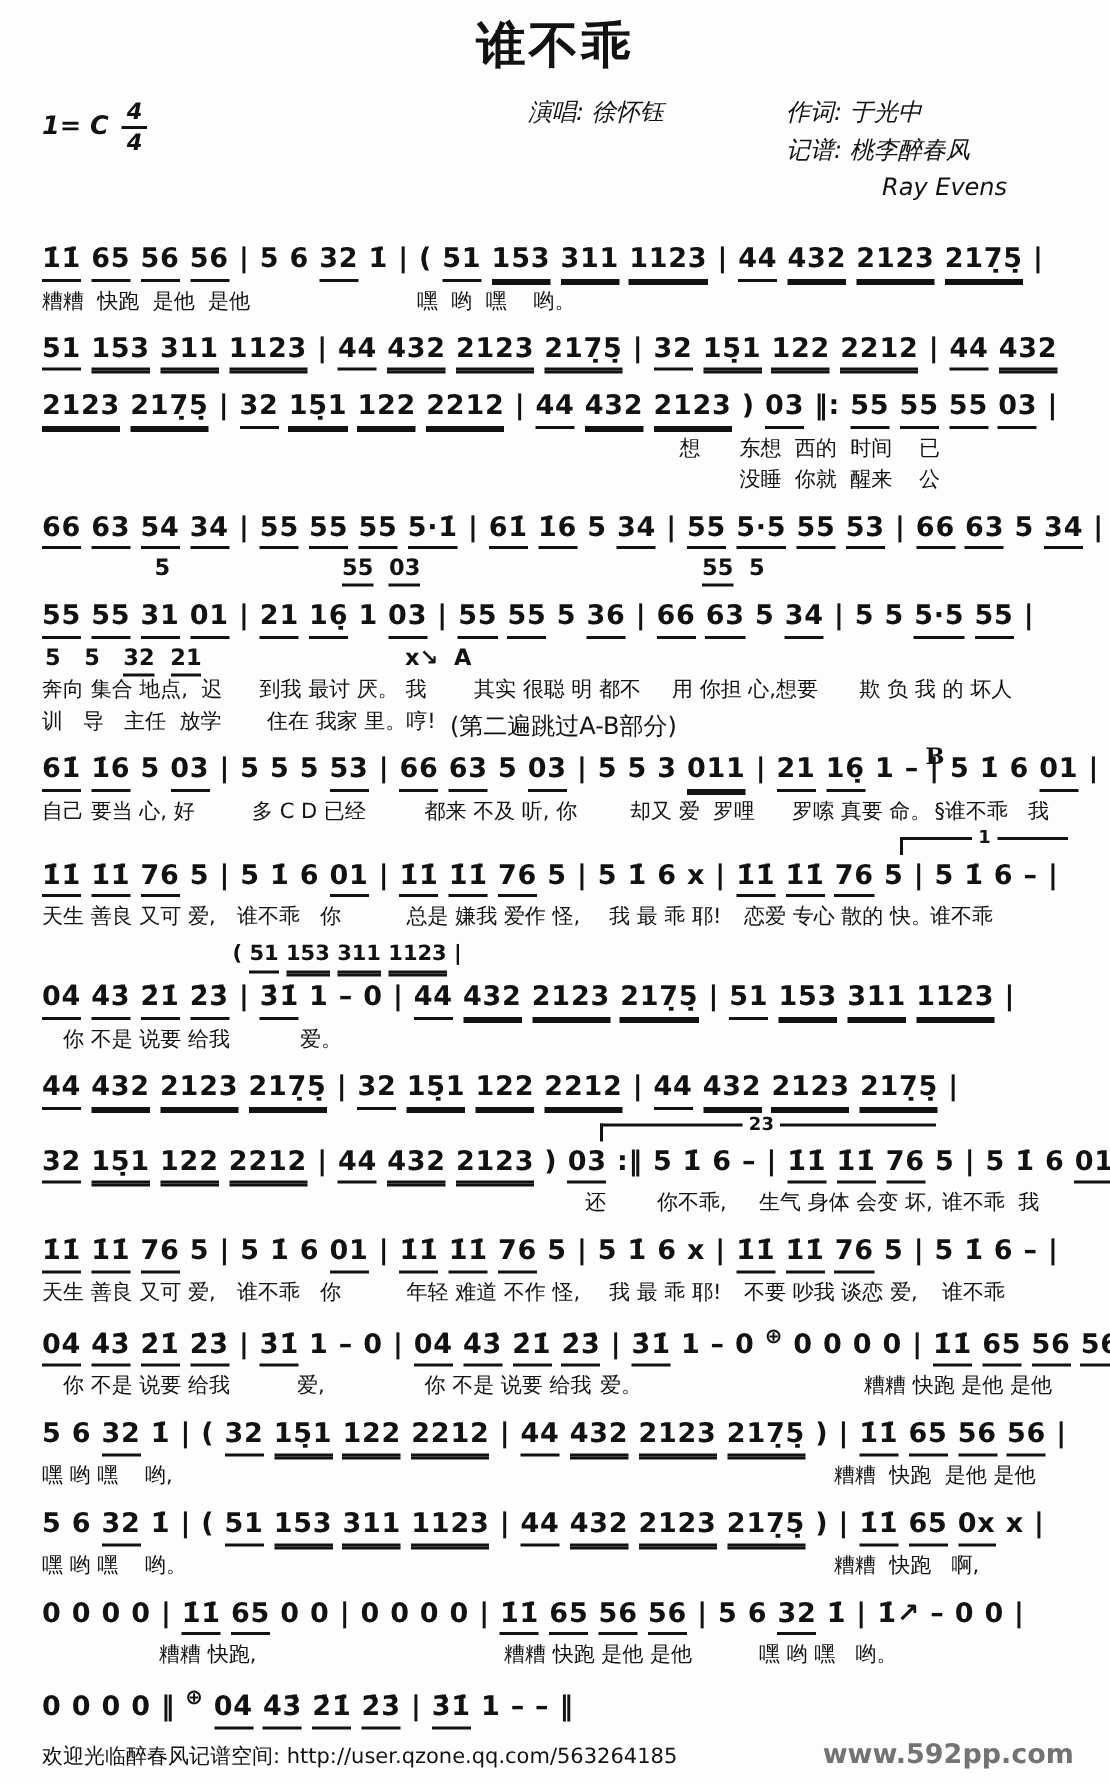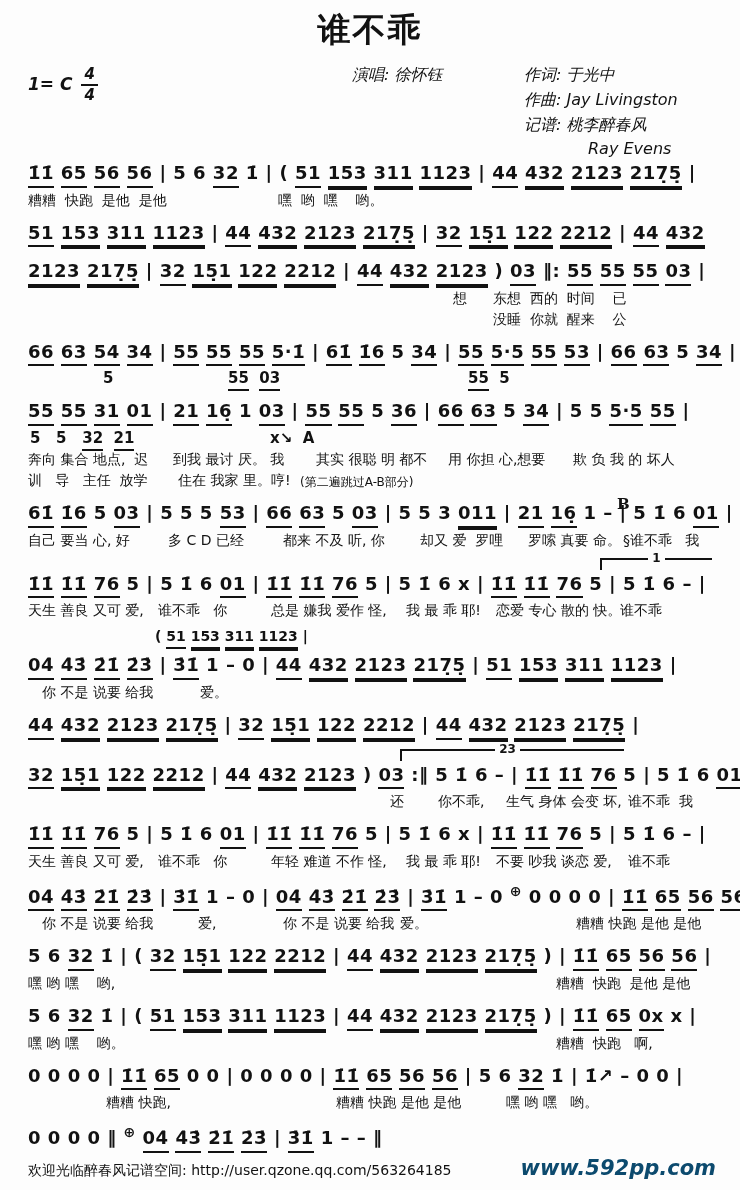--- a/index.html
+++ b/index.html
@@ -32,47 +32,46 @@
   .u2{border-bottom:2px solid #121212;position:relative;}
   .u2::after{content:"";position:absolute;left:0;right:0;bottom:-4px;
              border-bottom:2px solid #121212;}
   .coda{vertical-align:7px;font-size:14px;}
   .pickup{position:relative;font-size:14px;font-weight:bold;white-space:pre;
           line-height:1.3;}
   .midrow{position:relative;height:21px;font-size:15px;font-weight:bold;}
   .midrow .seg{position:absolute;top:0;white-space:pre;}
   .lyr{position:relative;height:21px;font-size:14px;}
   .lyr .seg{position:absolute;top:1px;white-space:pre;}
-  .lyr .seg.small{font-size:12px;top:3px;}
+  .lyr .seg.small{font-size:16px;top:3px;}
   .volta{position:absolute;top:1px;height:10px;border-top:2px solid #121212;
          border-left:2px solid #121212;}
   .volta .lb{position:absolute;top:-9px;left:42%;background:#fdfdfd;
              padding:0 4px;font-size:12px;font-weight:bold;line-height:1.2;}
   .letter{position:absolute;top:-2px;font-size:15px;font-weight:bold;
           font-family:"DejaVu Serif",serif;}
 
   
   .footer{position:absolute;left:28px;right:24px;bottom:10px;display:flex;
           justify-content:space-between;align-items:flex-end;}
   .site-note{font-size:14px;white-space:pre;}
-  .watermark{font-size:21px;font-weight:bold;font-style:italic;color:#0c4a6e;
+  .watermark{font-size:18px;font-weight:bold;color:#737373;
              font-family:"DejaVu Sans",sans-serif;}
 </style>
 </head>
 <body>
 
 <div class="page">
 
   <h1 class="title">谁不乖</h1>
 
   <div class="meta">
     <div class="keysig"><span>1= C</span><span class="ts"><span class="top">4</span><span class="bot">4</span></span></div>
     <div class="credits">
       <div class="row"><span class="singer">演唱: 徐怀钰</span><span>作词: 于光中</span></div>
-      <div class="row"><span class="singer"></span><span>作曲: Jay Livingston</span></div>
       <div class="row"><span class="singer"></span><span>记谱: 桃李醉春风</span></div>
       <div class="row"><span class="singer"></span><span class="composer2">Ray Evens</span></div>
     </div>
   </div>
 
   <div id="score">
       <div class="system">
         <div class="n-row"><span class="tk u1">1̇1̇</span> <span class="tk u1">65</span> <span class="tk u1">56</span> <span class="tk u1">56</span> <span class="tk">|</span> <span class="tk">5</span> <span class="tk">6</span> <span class="tk u1">32</span> <span class="tk">1̇</span> <span class="tk">|</span> <span class="tk">(</span> <span class="tk u1">51</span> <span class="tk u2">153</span> <span class="tk u2">311</span> <span class="tk u2">1123</span> <span class="tk">|</span> <span class="tk u1">44</span> <span class="tk u2">432</span> <span class="tk u2">2123</span> <span class="tk u2">217̣5̣</span> <span class="tk">|</span></div>
         <div class="lyr">
           <span class="seg" style="left: 0px;">糟糟  快跑  是他  是他</span>

